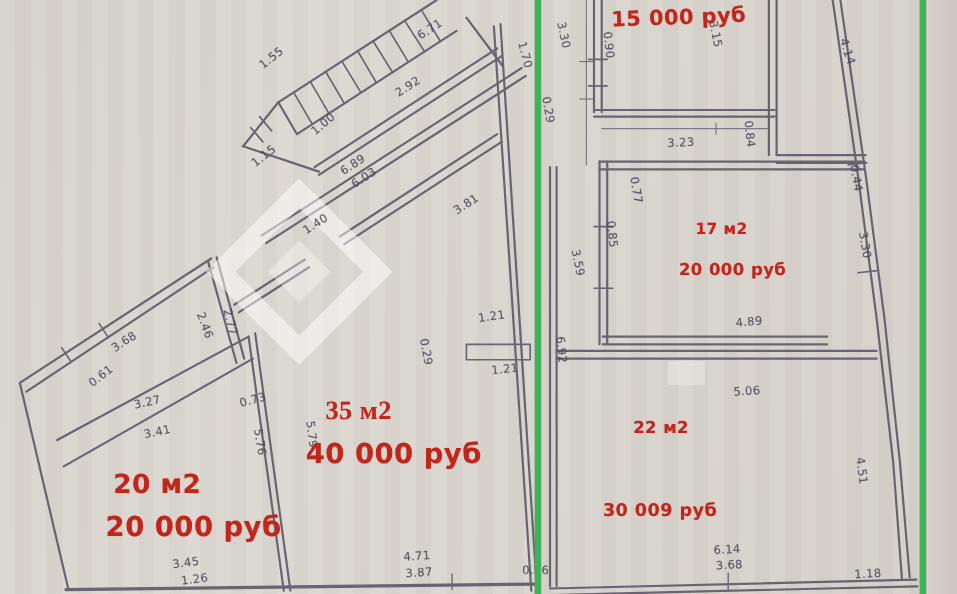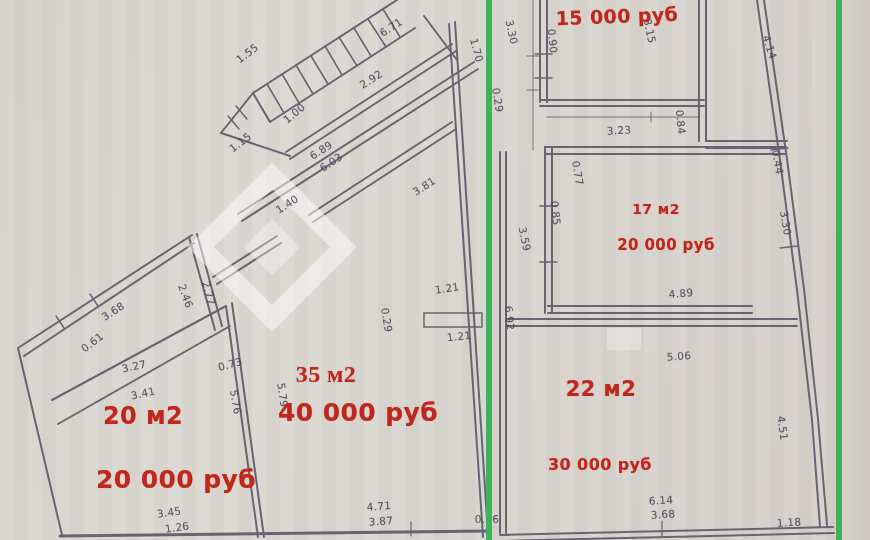--- a/index.html
+++ b/index.html
@@ -152,24 +152,24 @@
       <span class="dim" style="left: 783px; top: 428px; --r: 82deg;">4.51</span>
       <span class="dim" style="left: 510px; top: 318px; --r: 84deg;">6.92</span>
       <span class="dim" style="left: 661px; top: 500px; --r: -3deg;">6.14</span>
       <span class="dim" style="left: 663px; top: 514px; --r: -3deg;">3.68</span>
       <span class="dim" style="left: 789px; top: 522px; --r: -3deg;">1.18</span>
     </div>
   <div id="listings" class="layer">
       <span class="price" style="left: 617px; top: 16px; font-size: 19px; --r: -2deg;">15 000 руб</span>
       <span class="price" style="left: 656px; top: 209px; font-size: 14px; text-align: center; --r: 0deg;">17 м2</span>
       <span class="price" style="left: 666px; top: 245px; font-size: 15px; --r: 0deg;">20 000 руб</span>
-      <span class="price" style="left: 601px; top: 389px; font-size: 21px; --r: 0deg;">22 м2</span>
-      <span class="price" style="left: 600px; top: 464px; font-size: 16px; --r: 0deg;">30 000 руб</span>
+      <span class="price" style="left: 601px; top: 389px; font-size: 15px; --r: 0deg;">22 м2</span>
+      <span class="price" style="left: 600px; top: 464px; font-size: 16px; --r: 0deg;">30 009 руб</span>
       <span class="price" style="left: 326px; top: 374px; font-size: 24px; font-family: Liberation Serif, serif; --r: 0deg;">35 м2</span>
       <span class="price" style="left: 358px; top: 412px; font-size: 25px; --r: 0deg;">40 000 руб</span>
-      <span class="price" style="left: 143px; top: 416px; font-size: 24px; --r: 0deg;">20 м2</span>
+      <span class="price" style="left: 143px; top: 440px; font-size: 24px; --r: 0deg;">20 м2</span>
       <span class="price" style="left: 176px; top: 479px; font-size: 25px; --r: 0deg;">20 000 руб</span>
     </div>
 
   <div class="right-strip"></div>
   <div class="divider" style="left:486px;"></div>
   <div class="divider" style="left:836px;"></div>
 </div>
 
 </body></html>

